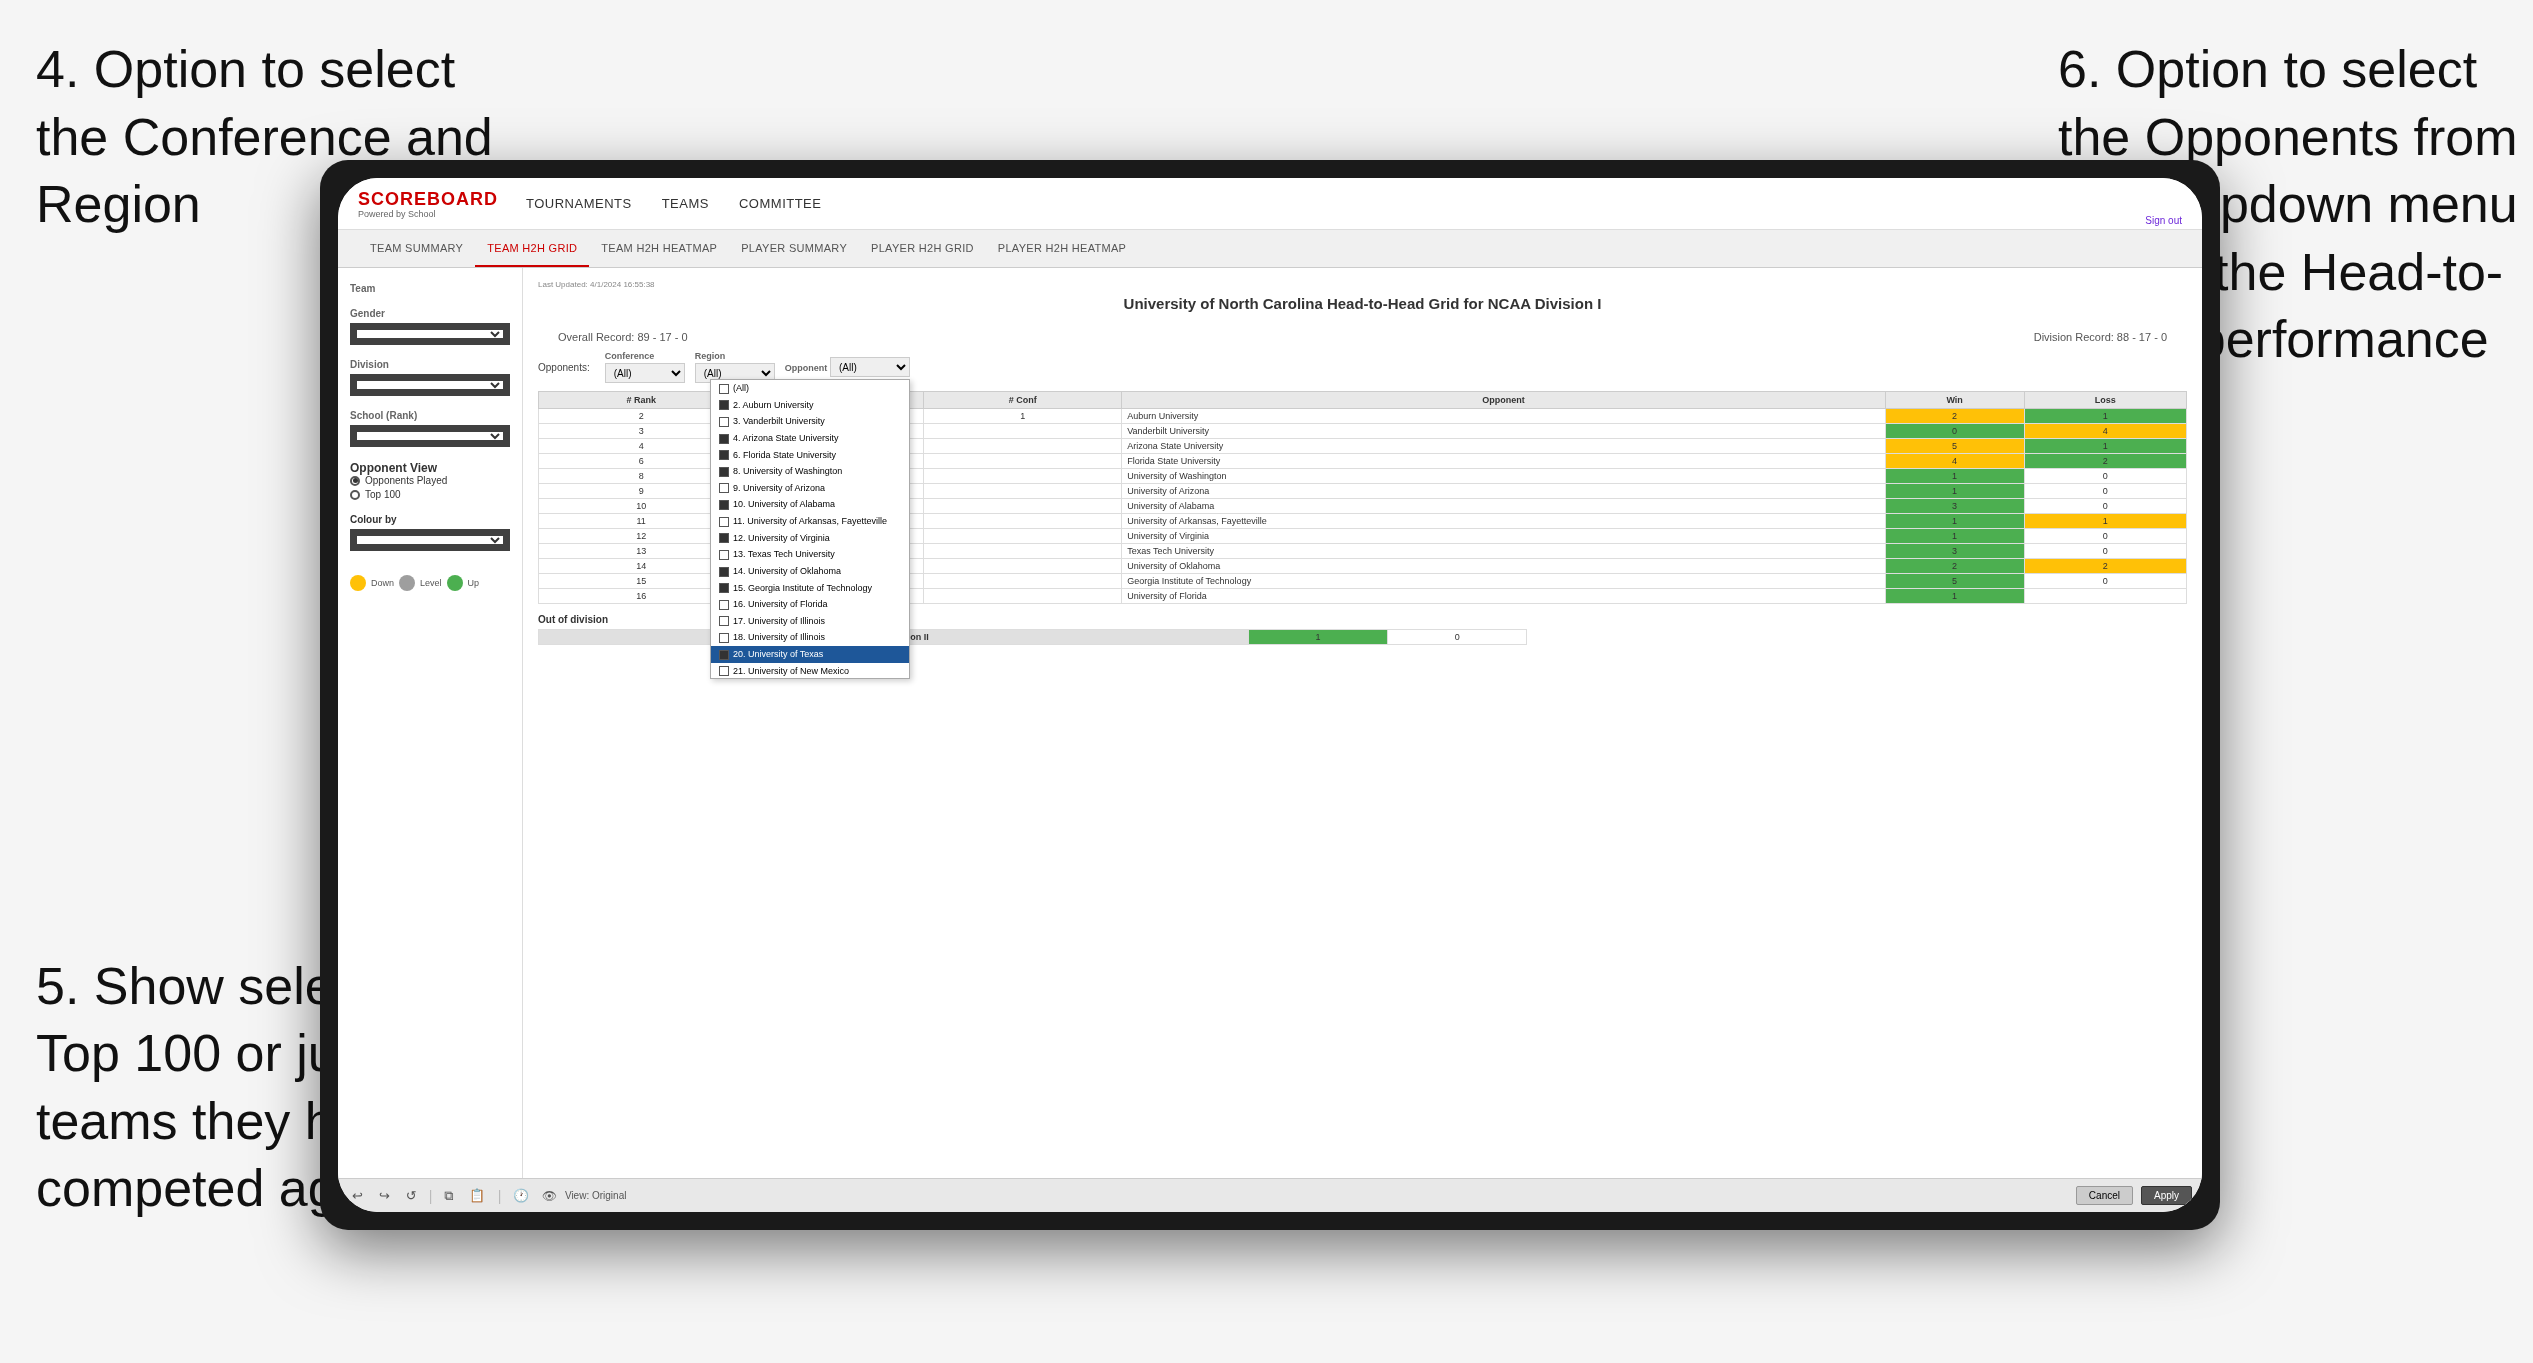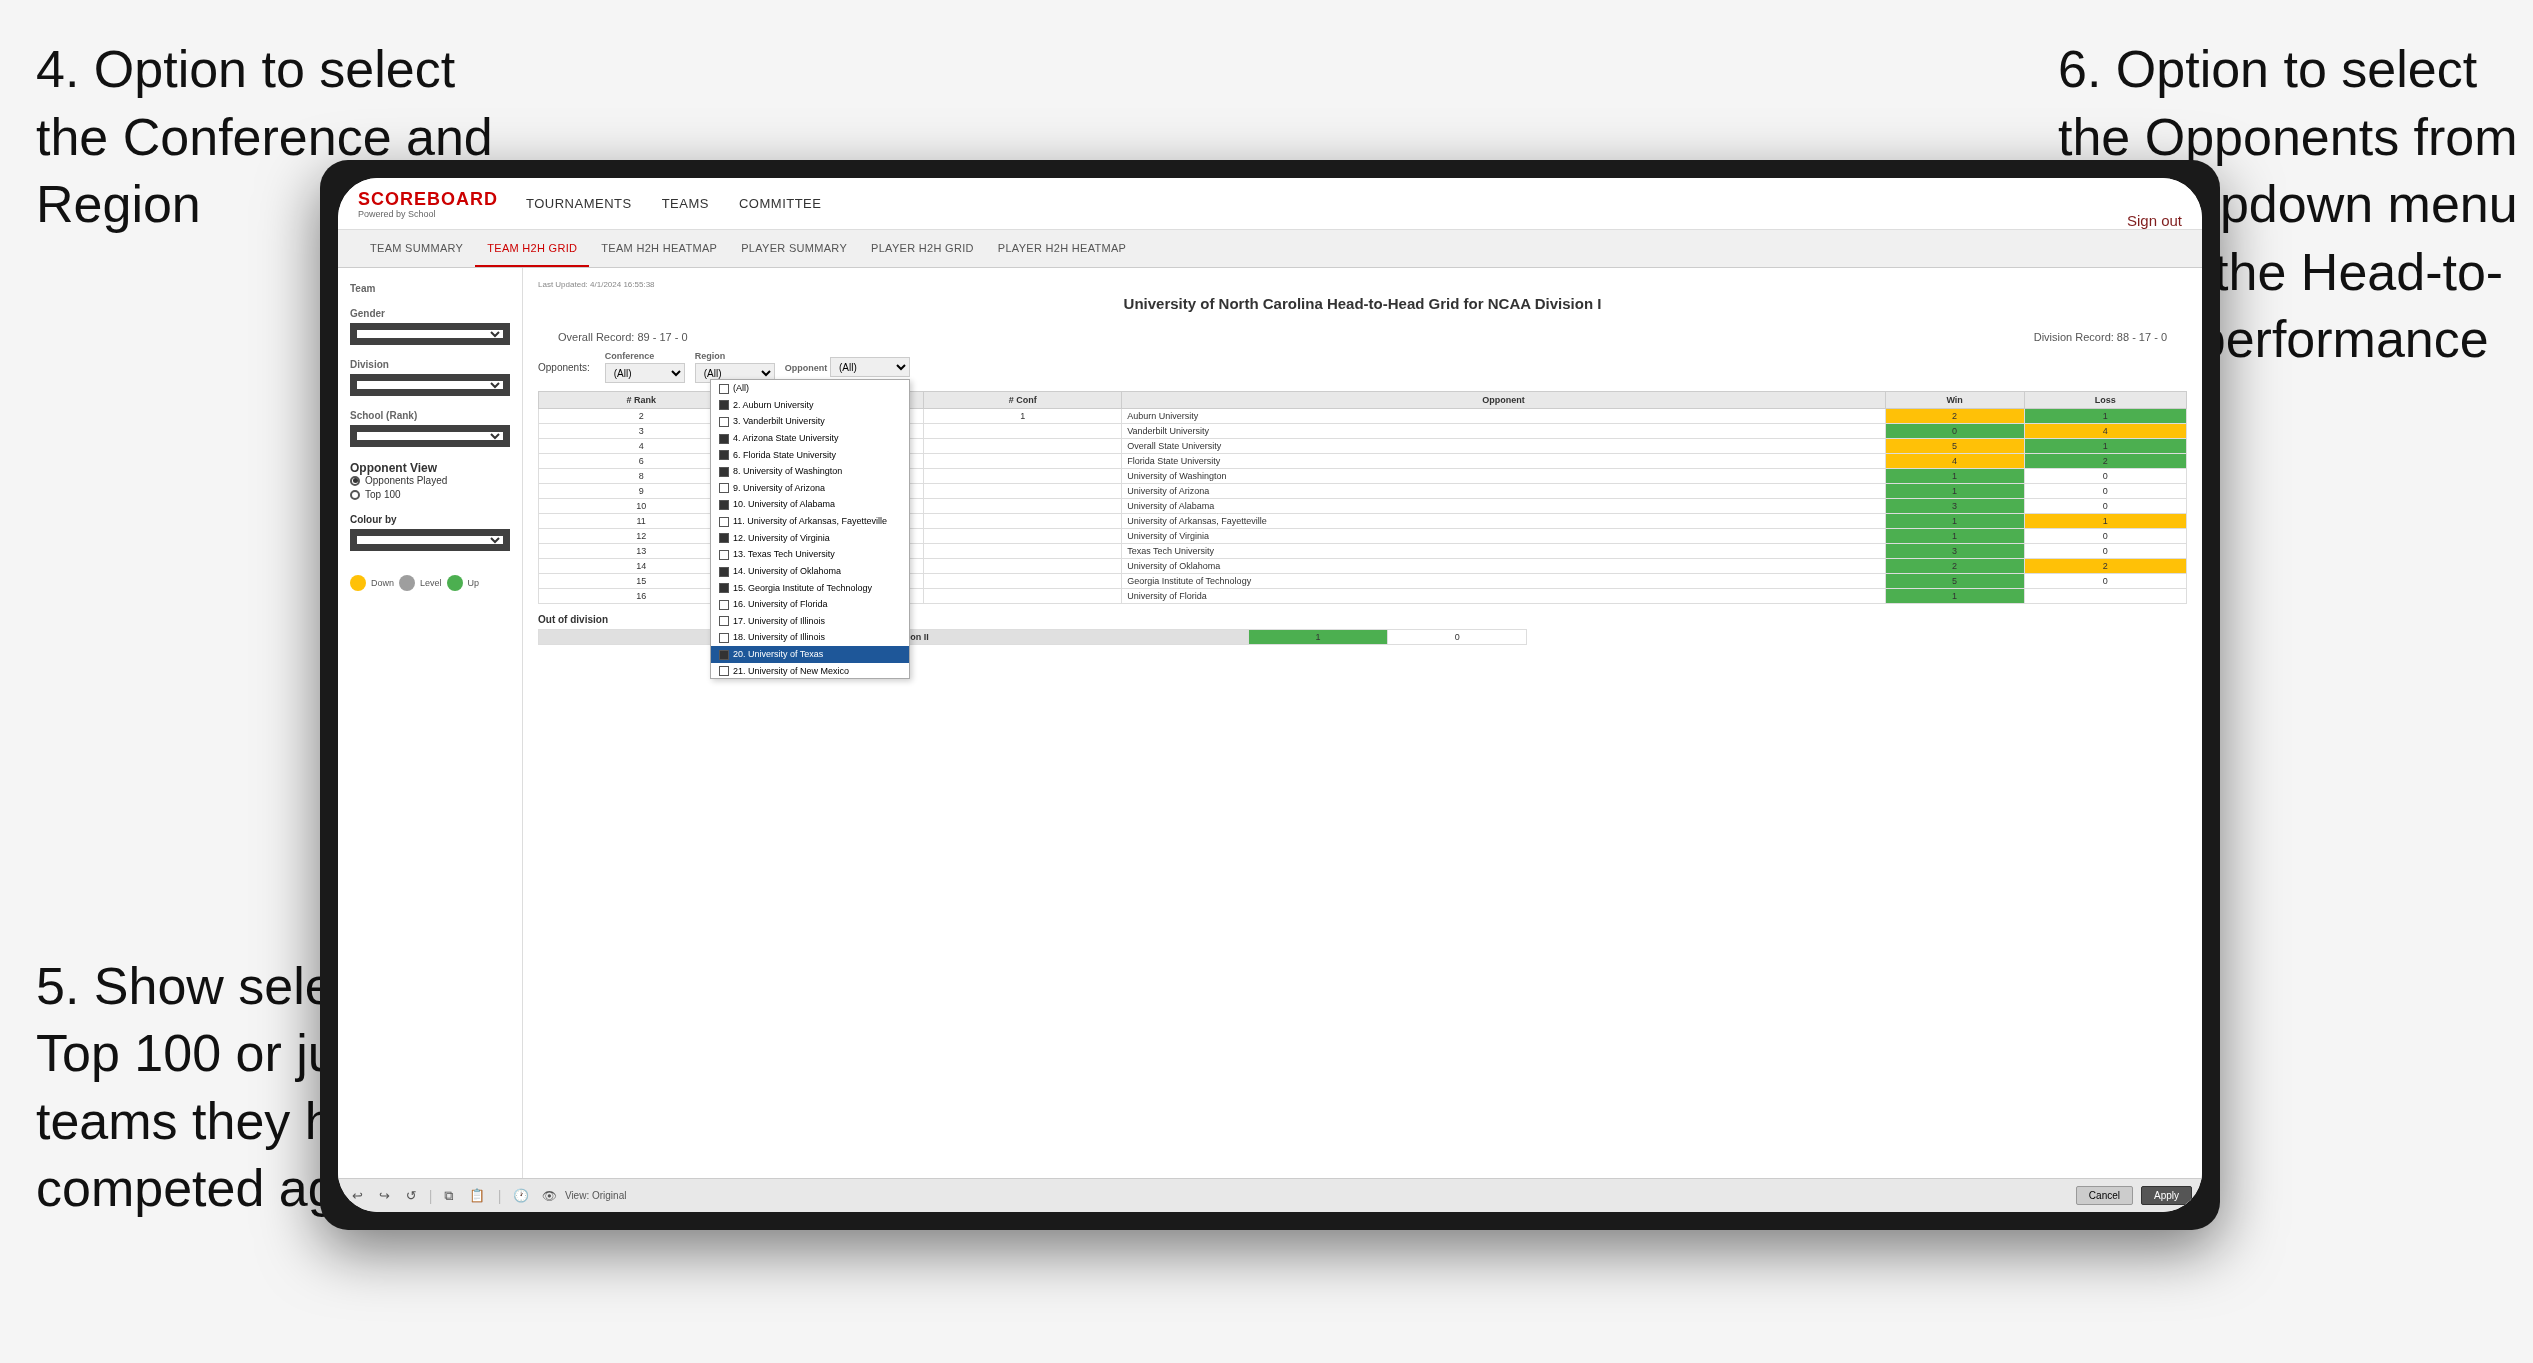--- a/index.html
+++ b/index.html
@@ -116,22 +116,22 @@
     .top-nav-link {
       font-size: 13px;
       color: #333;
       text-transform: uppercase;
       font-weight: 500;
       cursor: pointer;
       letter-spacing: 0.5px;
     }
 
     .top-nav-right {
-      font-size: 15px;
-      color: #7f1d1d;
+      font-size: 10px;
+      color: #6d28d9;
       margin-top: 34px;
     }
 
     
     .sub-nav {
       background: #f0f0f0;
       border-bottom: 1px solid #ccc;
       display: flex;
       align-items: center;
       padding: 0 20px;
@@ -730,21 +730,21 @@
                   <td class="center">2</td>
                   <td class="center"></td>
                 <td class="team-name">Vanderbilt University</td>
                 <td class="cell-green center">0</td>
                 <td class="cell-yellow center">4</td>
               </tr>
               <tr>
                 <td class="center">4</td>
                   <td class="center">1</td>
                   <td class="center"></td>
-                <td class="team-name">Overall State University</td>
+                <td class="team-name">Arizona State University</td>
                 <td class="cell-yellow center">5</td>
                 <td class="cell-green center">1</td>
               </tr>
               <tr>
                 <td class="center">6</td>
                   <td class="center">2</td>
                   <td class="center"></td>
                 <td class="team-name">Florida State University</td>
                 <td class="cell-yellow center">4</td>
                 <td class="cell-green center">2</td>

